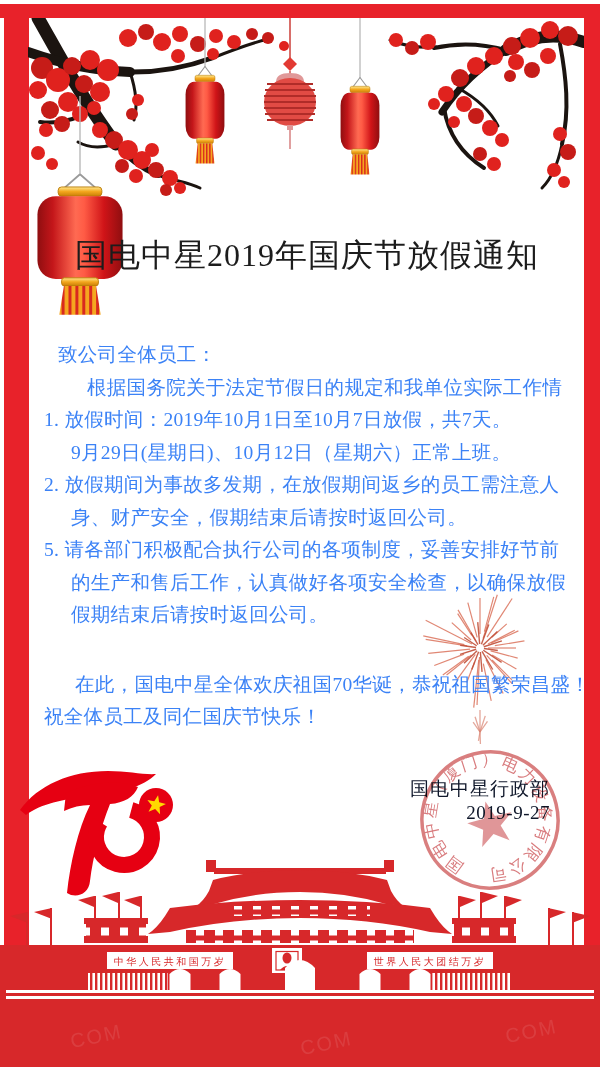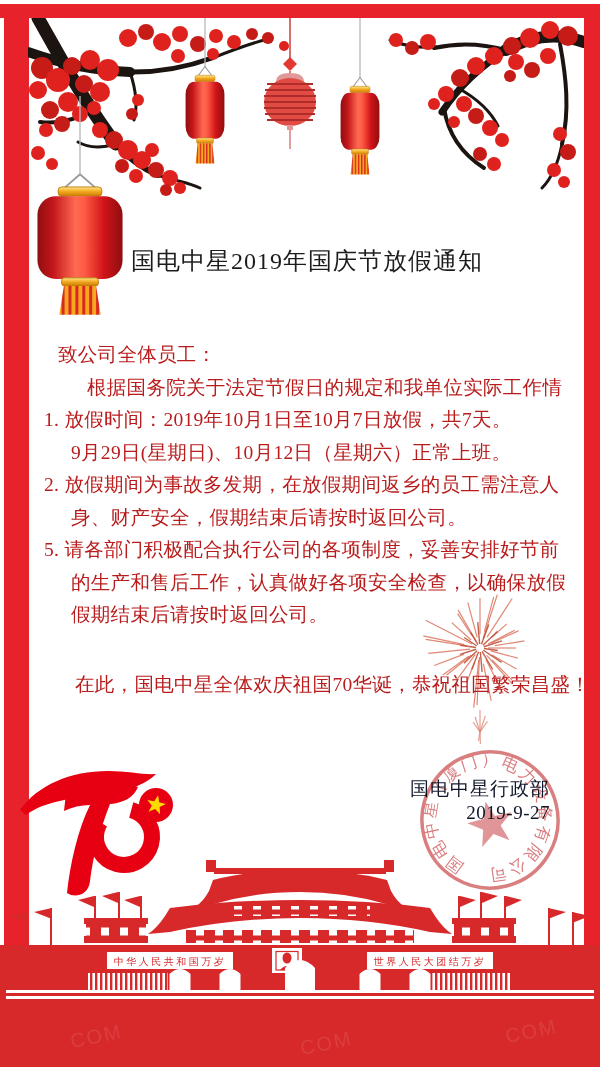--- a/index.html
+++ b/index.html
@@ -4,23 +4,23 @@
 <style>
   html,body{margin:0;padding:0;background:#ffffff;}
   .page{position:relative;width:600px;height:1067px;overflow:hidden;background:#fff;
         font-family:"Liberation Serif","DejaVu Serif",serif;}
   
   .frame-top{position:absolute;left:0;top:4px;right:0;height:14px;background:#e8222a;z-index:1;}
   .frame-left{position:absolute;left:4px;top:4px;width:25px;bottom:0;background:#e8222a;z-index:1;}
   .frame-right{position:absolute;right:0;top:4px;width:16px;bottom:0;background:#e8222a;z-index:1;}
   .deco{position:absolute;z-index:2;}
   .title{position:absolute;left:30px;right:16px;top:234px;text-align:center;
-         font-size:24px;letter-spacing:1px;color:#1c1c1c;z-index:3;margin-top:11px;}
+         font-size:32px;letter-spacing:1px;color:#1c1c1c;z-index:3;}
   .body-text{position:absolute;left:44px;top:339px;width:534px;font-size:19.5px;
-             color:#b91c1c;letter-spacing:.3px;z-index:3;}
+             color:#3b82f6;letter-spacing:.3px;z-index:3;}
   .bl{height:32.5px;line-height:32.5px;white-space:nowrap;}
   .ind14{padding-left:14px}.ind27{padding-left:27px}.ind31{padding-left:31px}.ind43{padding-left:43px}
   .gap{margin-top:37px}
   .signature{position:absolute;right:50px;top:776px;text-align:right;font-size:19px;
              color:#0f172a;z-index:3;letter-spacing:1px;}
   .signature .date{margin-top:0;letter-spacing:.5px;}
   .stamp{z-index:4;mix-blend-mode:multiply;}
   .watermark{position:absolute;font-family:"Liberation Sans",sans-serif;font-size:20px;
              color:rgba(255,255,255,.10);transform:rotate(-12deg);letter-spacing:2px;z-index:5;}
 </style>
@@ -358,20 +358,21 @@
     <div class="bl ind14">致公司全体员工：</div>
     <div class="bl ind43">根据国务院关于法定节假日的规定和我单位实际工作情</div>
     <div class="bl">1. 放假时间：2019年10月1日至10月7日放假，共7天。</div>
     <div class="bl ind27">9月29日(星期日)、10月12日（星期六）正常上班。</div>
     <div class="bl">2. 放假期间为事故多发期，在放假期间返乡的员工需注意人</div>
     <div class="bl ind27">身、财产安全，假期结束后请按时返回公司。</div>
     <div class="bl">5. 请各部门积极配合执行公司的各项制度，妥善安排好节前</div>
     <div class="bl ind27">的生产和售后工作，认真做好各项安全检查，以确保放假</div>
     <div class="bl ind27">假期结束后请按时返回公司。</div>
     <div class="bl ind31 gap">在此，国电中星全体欢庆祖国70华诞，恭祝祖国繁荣昌盛！</div>
+    <div class="bl">祝全体员工及同仁国庆节快乐！</div>
   </div>
 
   <div class="signature">
     <div>国电中星行政部</div>
     <div class="date">2019-9-27</div>
   </div>
 
   <span class="watermark" style="left:70px;top:1025px">COM</span>
   <span class="watermark" style="left:300px;top:1032px">COM</span>
   <span class="watermark" style="left:505px;top:1020px">COM</span>

